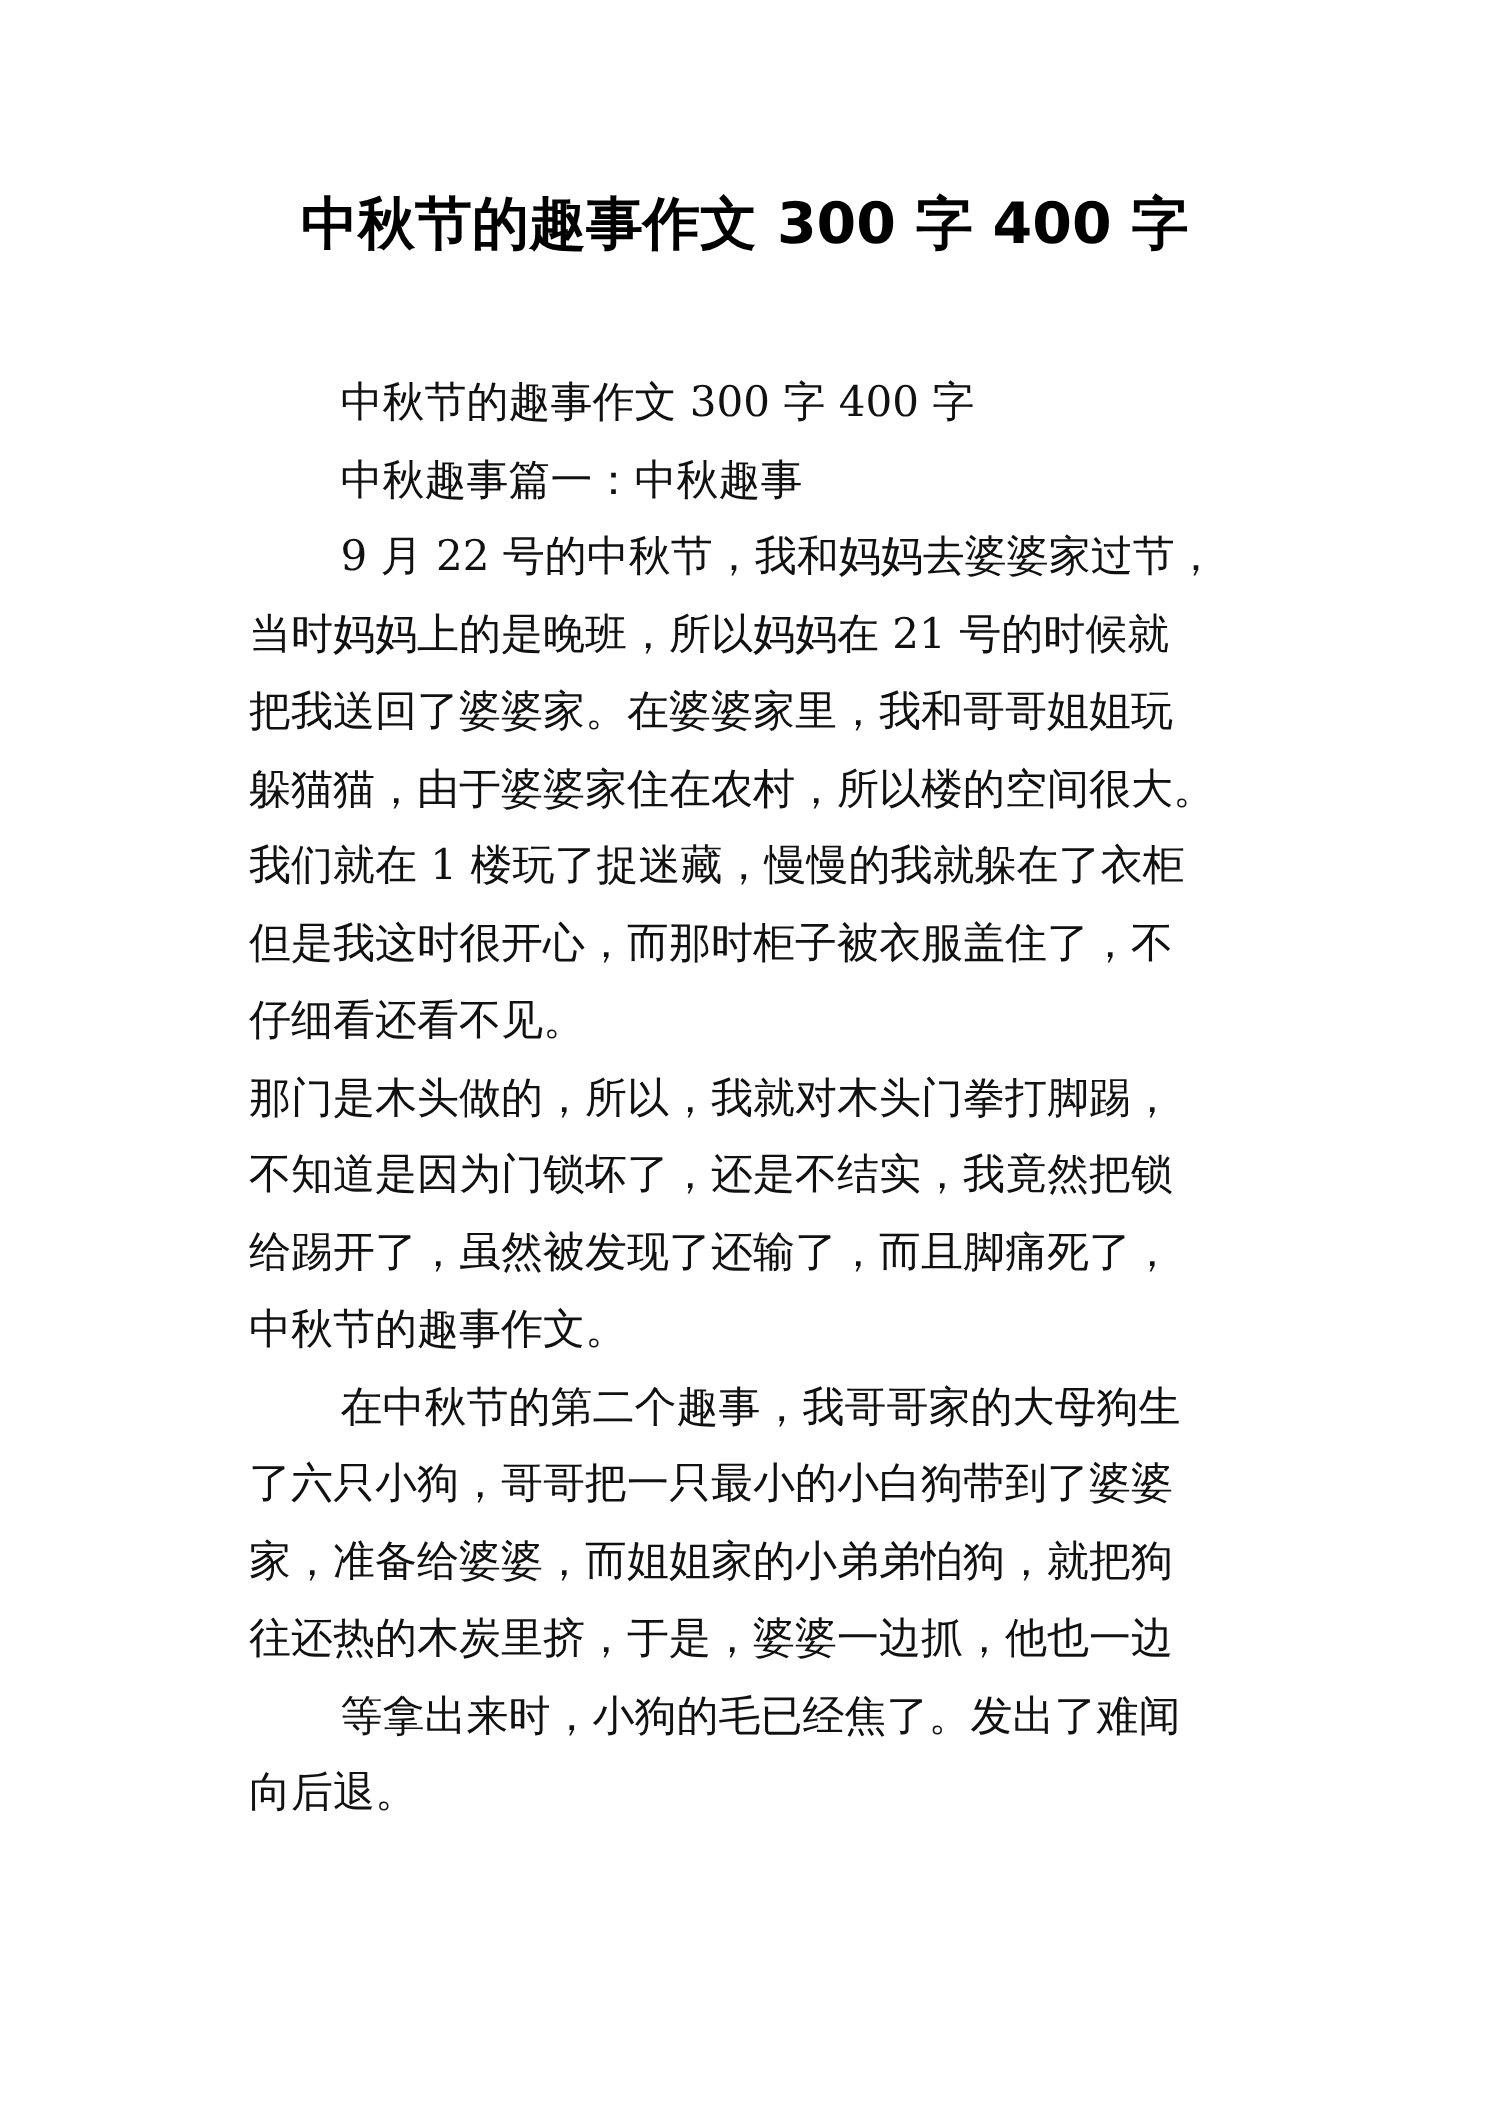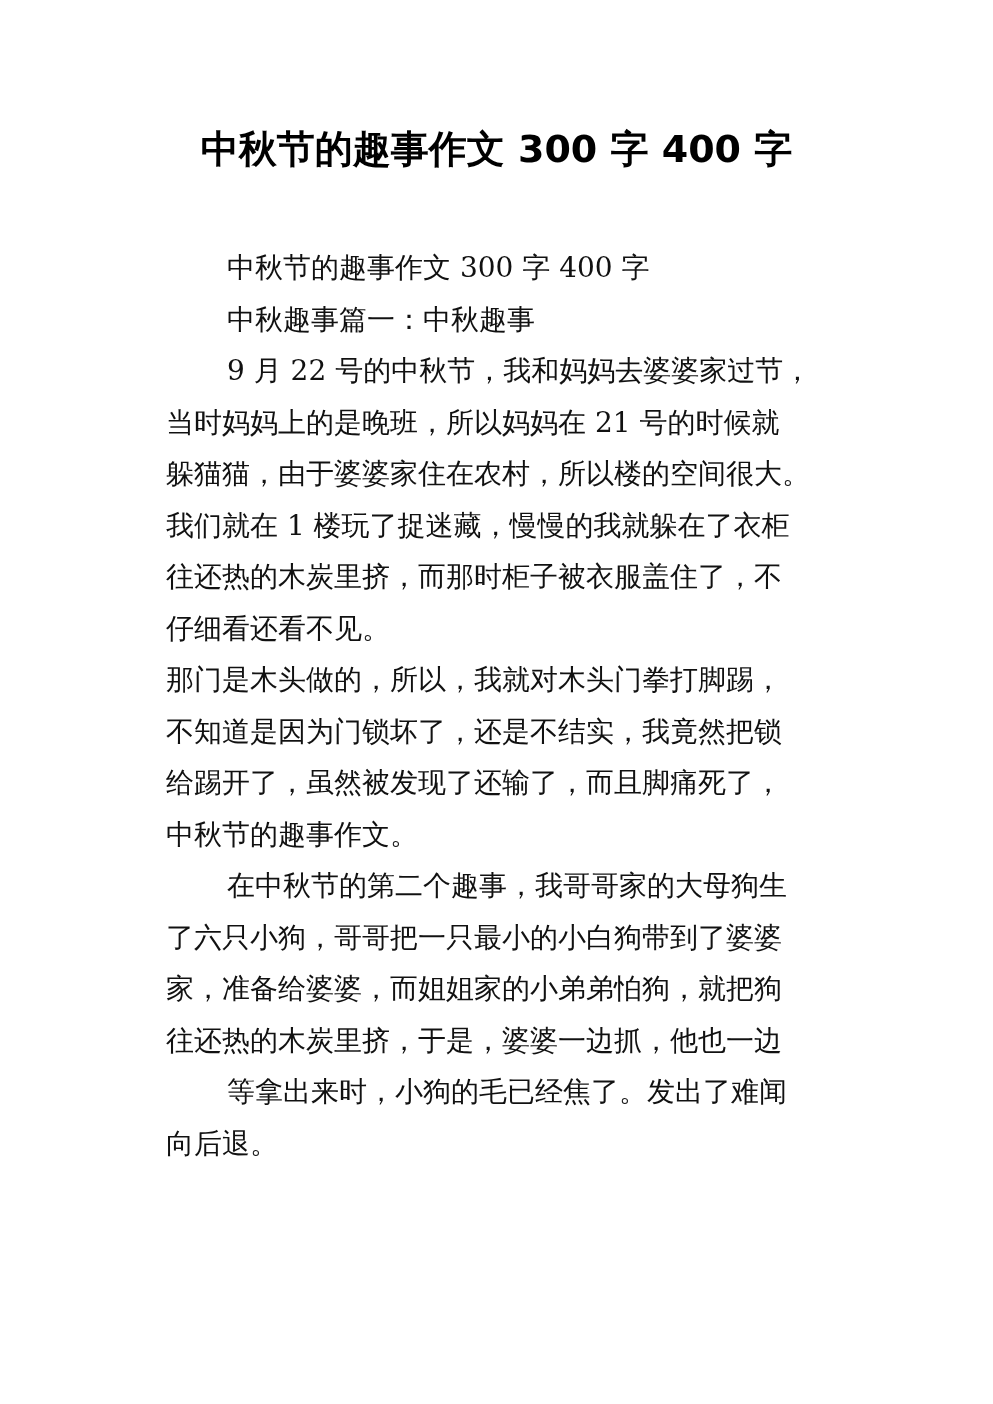--- a/index.html
+++ b/index.html
@@ -13,23 +13,24 @@
 </head>
 <body>
 
 <div class="page">
   <div class="title">中秋节的趣事作文 300 字 400 字</div>
   <div class="body">
     <span class="line indent">中秋节的趣事作文 300 字 400 字</span>
     <span class="line indent">中秋趣事篇一：中秋趣事</span>
     <span class="line indent">9 月 22 号的中秋节，我和妈妈去婆婆家过节，</span>
     <span class="line">当时妈妈上的是晚班，所以妈妈在 21 号的时候就</span>
+    <span class="line">把我送回了婆婆家。在婆婆家里，我和哥哥姐姐玩</span>
     <span class="line">躲猫猫，由于婆婆家住在农村，所以楼的空间很大。</span>
     <span class="line">我们就在 1 楼玩了捉迷藏，慢慢的我就躲在了衣柜</span>
-    <span class="line">往还热的木炭里挤，而那时柜子被衣服盖住了，不</span>
+    <span class="line">但是我这时很开心，而那时柜子被衣服盖住了，不</span>
     <span class="line">仔细看还看不见。</span>
     <span class="line">那门是木头做的，所以，我就对木头门拳打脚踢，</span>
     <span class="line">不知道是因为门锁坏了，还是不结实，我竟然把锁</span>
     <span class="line">给踢开了，虽然被发现了还输了，而且脚痛死了，</span>
     <span class="line">中秋节的趣事作文。</span>
     <span class="line indent">在中秋节的第二个趣事，我哥哥家的大母狗生</span>
     <span class="line">了六只小狗，哥哥把一只最小的小白狗带到了婆婆</span>
     <span class="line">家，准备给婆婆，而姐姐家的小弟弟怕狗，就把狗</span>
     <span class="line">往还热的木炭里挤，于是，婆婆一边抓，他也一边</span>
     <span class="line indent">等拿出来时，小狗的毛已经焦了。发出了难闻</span>

